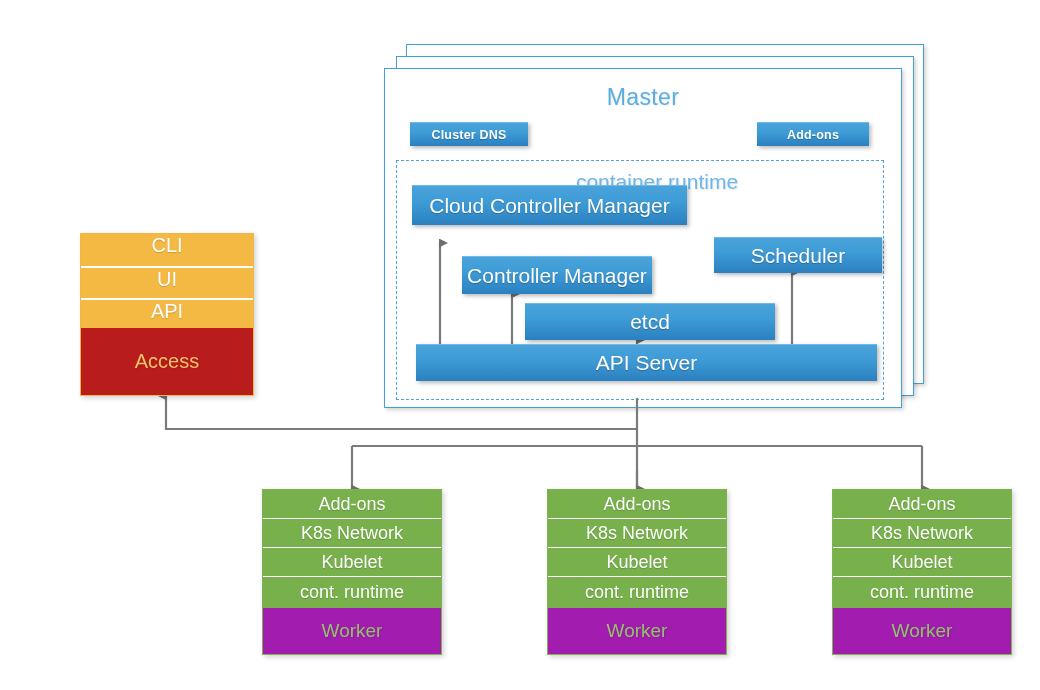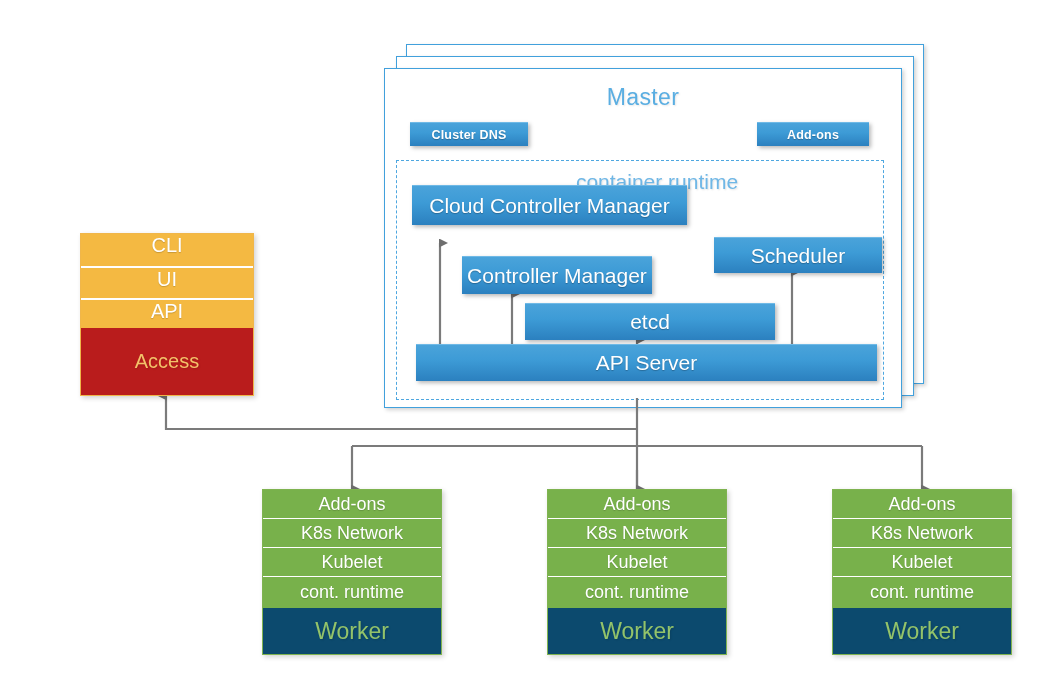--- a/index.html
+++ b/index.html
@@ -96,23 +96,23 @@
     background:#78b14b;
     color:#ffffff;
     font-size:18px;
     display:flex;align-items:center;justify-content:center;
     text-shadow:0 1px 1px rgba(0,0,0,.18);
     border-bottom:1.5px solid #ffffff;
     box-sizing:border-box;
     white-space:nowrap;
   }
   .worker-foot{
-    background:#0c4a6e;
+    background:#a21caf;
     color:#93c36a;
-    font-size:23px;
+    font-size:19px;
     display:flex;align-items:center;justify-content:center;
     text-shadow:1px 1px 2px rgba(0,0,0,.13);
     flex:1;
   }
 
   
   #wires{position:absolute;left:0;top:0;width:1040px;height:690px;pointer-events:none;}
 </style>
 </head>
 <body>

